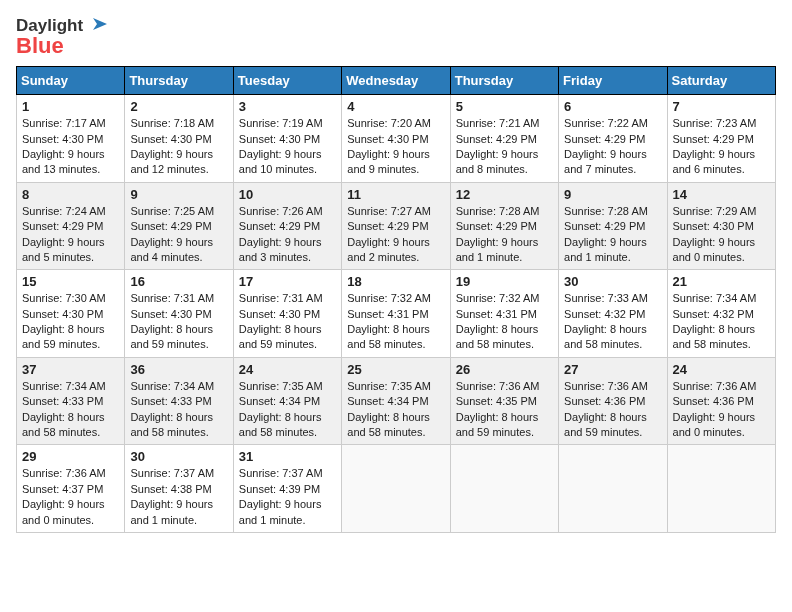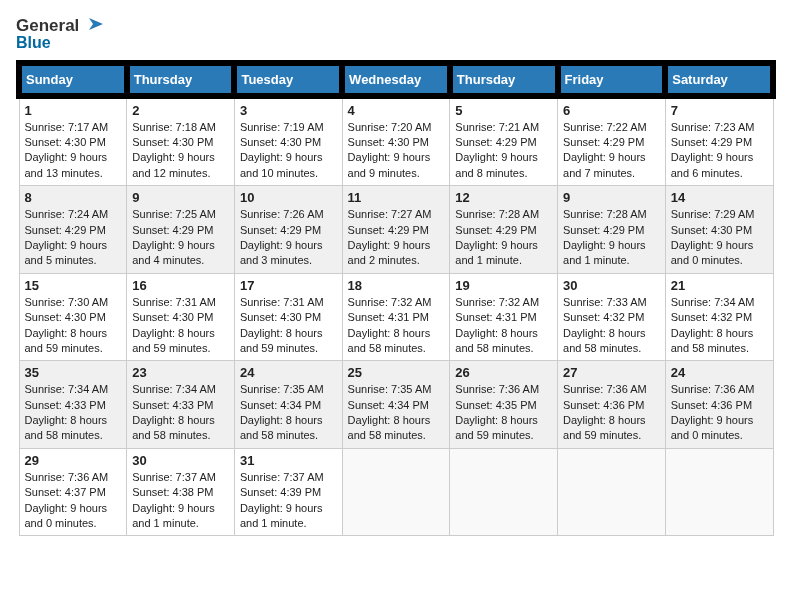--- a/index.html
+++ b/index.html
@@ -38,21 +38,21 @@
       border-collapse: collapse;
       table-layout: fixed;
     }
     thead tr th {
       background-color: #2a7ab8;
       color: #fff;
       font-size: 13px;
       font-weight: bold;
       padding: 6px 4px;
       text-align: left;
-      border: 6px solid #000000;
+      border: 1px solid #000000;
     }
     tbody tr td {
       vertical-align: top;
       padding: 4px 5px;
       font-size: 11px;
       color: #222;
       border: 1px solid #ccc;
       min-height: 80px;
       background: #fff;
     }
@@ -74,26 +74,26 @@
       background: #f9f9f9 !important;
     }
   </style>
 </head>
 <body>
 
 <div class="header-area">
   <div class="logo">
   <div style="display:flex;flex-direction:column;line-height:1.1;">
     <div style="display:flex;align-items:center;gap:2px;">
-      <span style="font-size:17px;font-weight:bold;color:#333;">General</span>
+      <span style="font-size:17px;font-weight:bold;color:#333;">Daylight</span>
       <svg width="22" height="20" viewBox="0 0 22 20">
         <polygon points="8,2 22,8 8,14 12,8" fill="#2a7ab8"></polygon>
       </svg>
     </div>
-    <span style="font-size:16px;font-weight:bold;color:#0369a1;margin-top:-2px;">Blue</span>
+    <span style="font-size:22px;font-weight:bold;color:#ef4444;margin-top:-2px;">Blue</span>
   </div>
 </div>
   <div class="title-area">
     <div class="main-title"></div>
     <div class="subtitle"></div>
   </div>
 </div>
 
 <table>
   <thead>
@@ -193,25 +193,25 @@
           <span class="day-num">30</span>
           <div class="day-info">Sunrise: 7:33 AM<br>Sunset: 4:32 PM<br>Daylight: 8 hours and 58 minutes.</div>
         </td>
         <td>
           <span class="day-num">21</span>
           <div class="day-info">Sunrise: 7:34 AM<br>Sunset: 4:32 PM<br>Daylight: 8 hours and 58 minutes.</div>
         </td>
       </tr>
       <tr>
         <td>
-          <span class="day-num">35</span>
+          <span class="day-num">37</span>
           <div class="day-info">Sunrise: 7:34 AM<br>Sunset: 4:33 PM<br>Daylight: 8 hours and 58 minutes.</div>
         </td>
         <td>
-          <span class="day-num">23</span>
+          <span class="day-num">36</span>
           <div class="day-info">Sunrise: 7:34 AM<br>Sunset: 4:33 PM<br>Daylight: 8 hours and 58 minutes.</div>
         </td>
         <td>
           <span class="day-num">24</span>
           <div class="day-info">Sunrise: 7:35 AM<br>Sunset: 4:34 PM<br>Daylight: 8 hours and 58 minutes.</div>
         </td>
         <td>
           <span class="day-num">25</span>
           <div class="day-info">Sunrise: 7:35 AM<br>Sunset: 4:34 PM<br>Daylight: 8 hours and 58 minutes.</div>
         </td>

